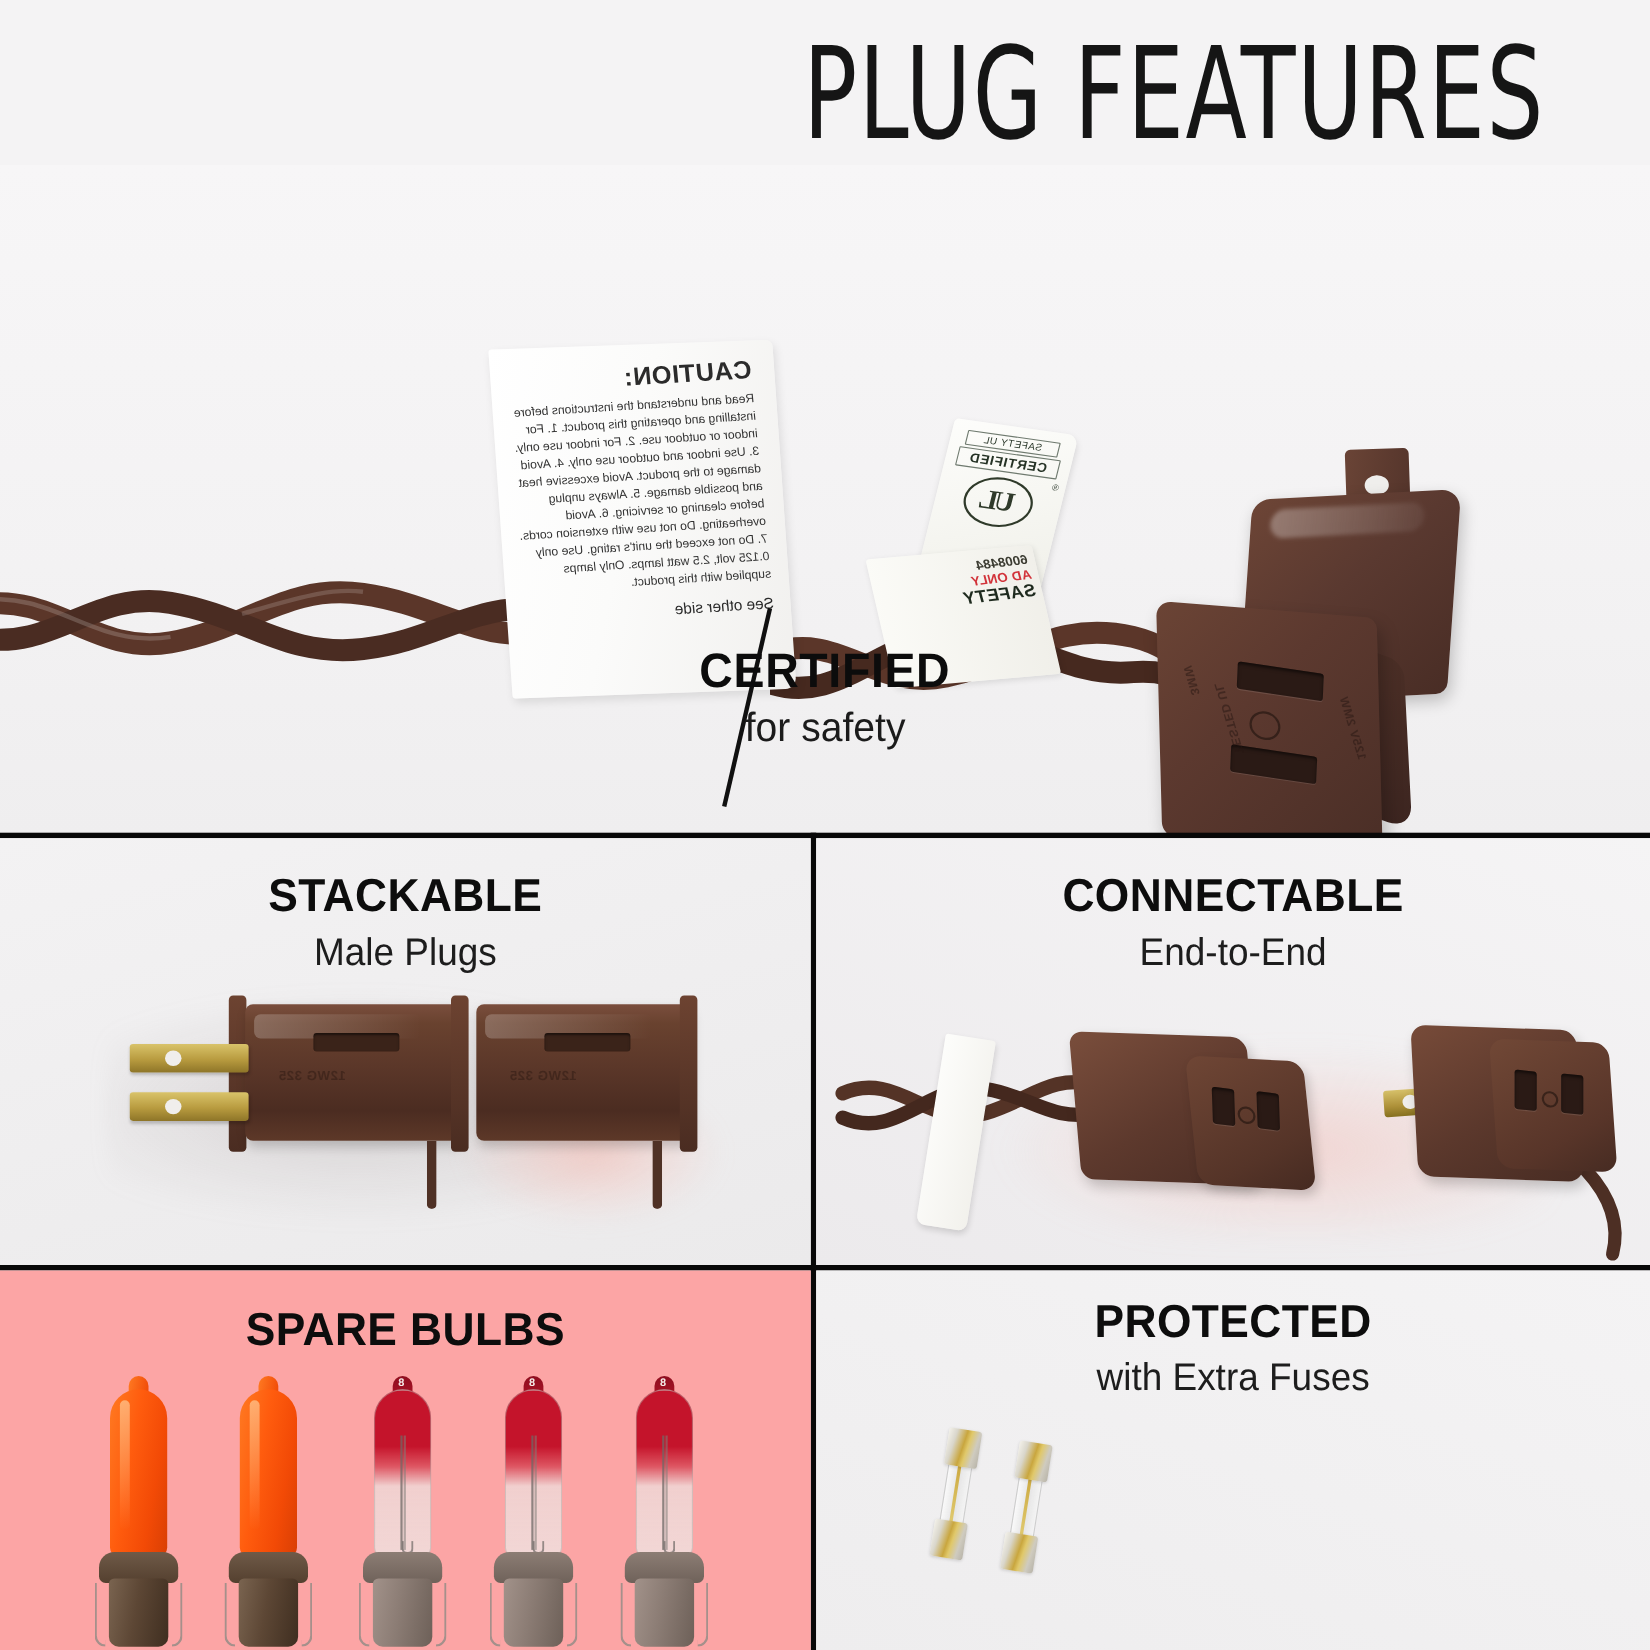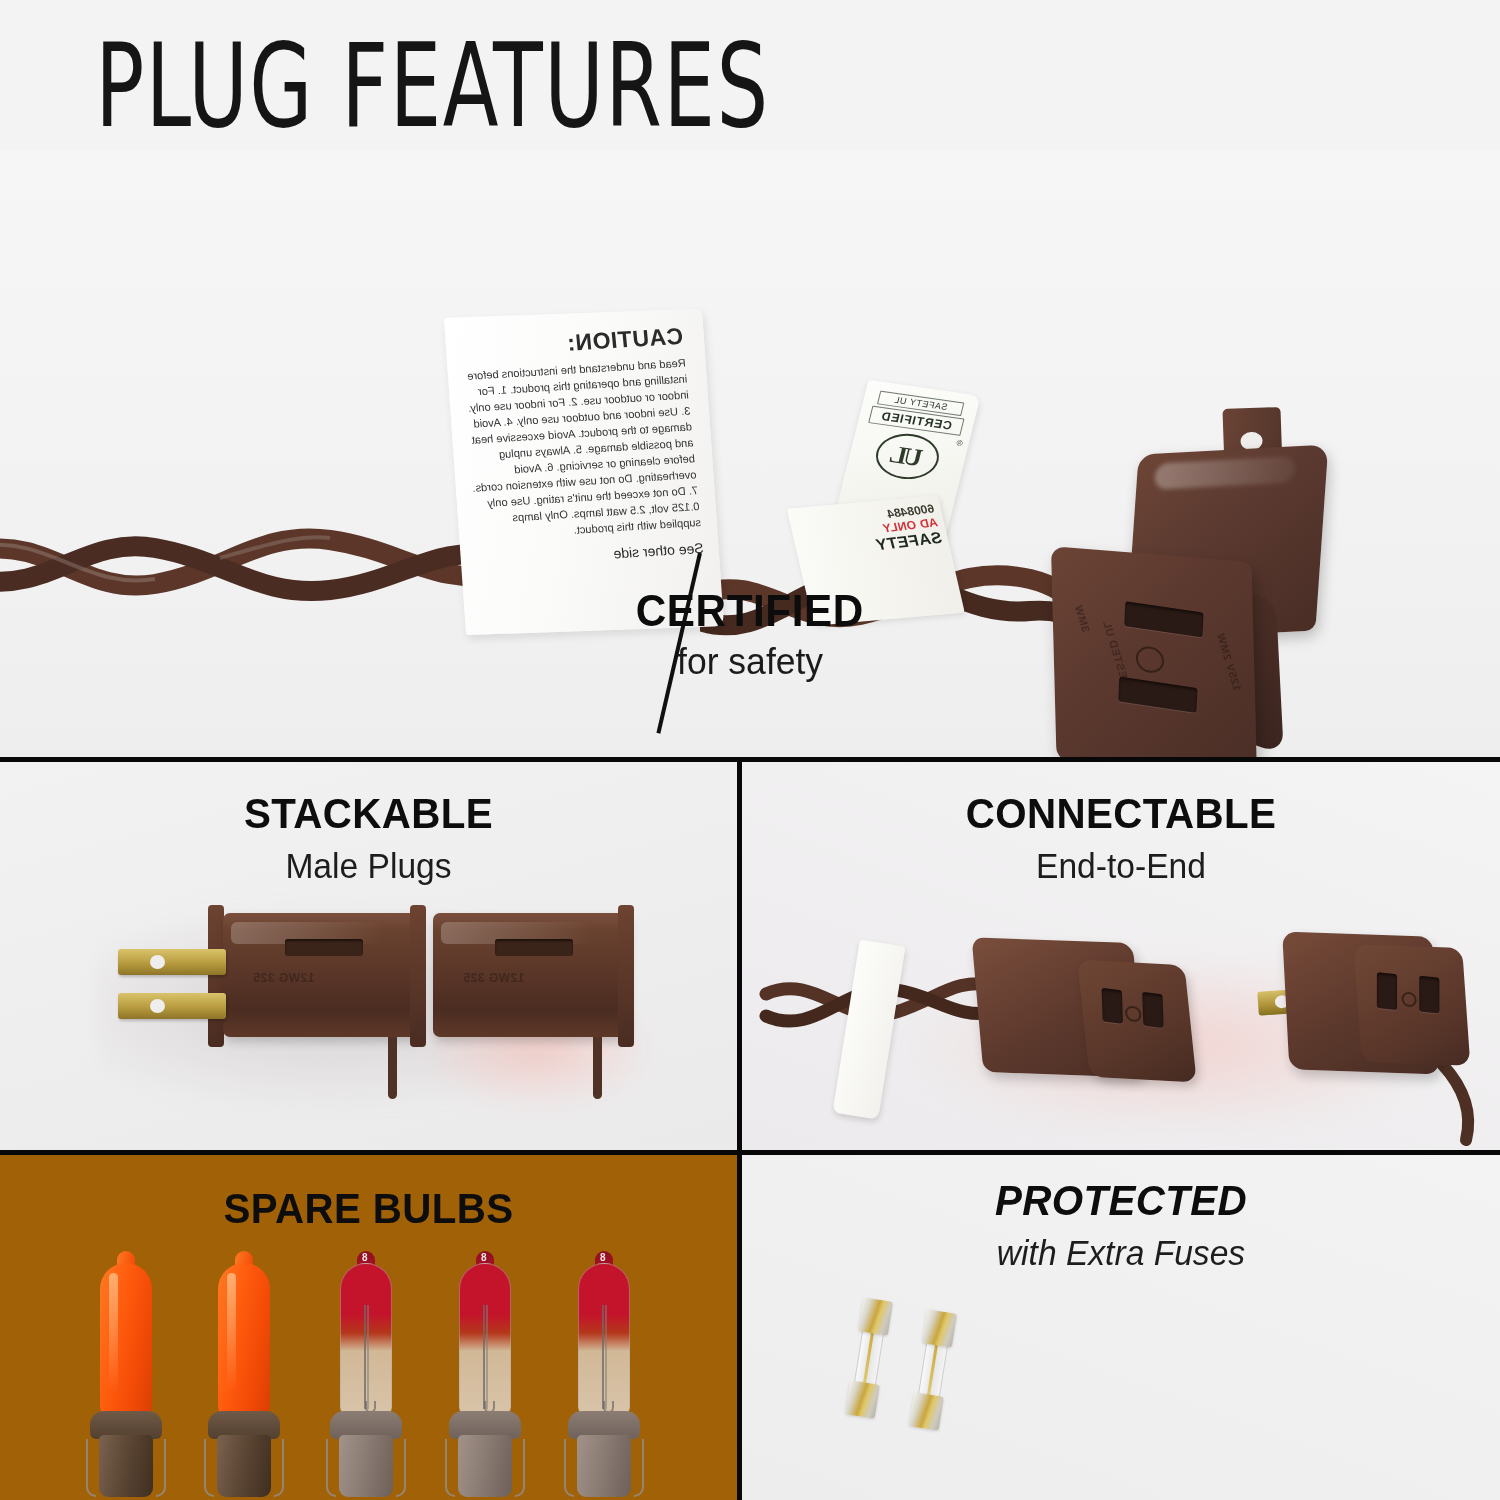--- a/index.html
+++ b/index.html
@@ -11,21 +11,21 @@
   }
   #page {
     position: relative;
     width: 1500px; height: 1500px;
     background: #f4f3f4;
   }
 
   
   .title-wrap {
     position: absolute; left: 0; top: 28px; width: 1500px;
-    text-align: left;
+    text-align: right;
   }
   .title {
     display: inline-block;
     font-family: "DejaVu Sans Condensed", "Liberation Sans Narrow", "Liberation Sans", sans-serif;
     font-size: 116px;
     font-weight: 300;
     letter-spacing: 2px;
     color: #151515;
     line-height: 1.0;
     transform: scaleX(0.78);
@@ -203,22 +203,22 @@
 
   
   .divider { position:absolute; background:#080808; }
   .div-h1 { left:0; top:757px;  width:1500px; height:5px; }
   .div-h2 { left:0; top:1150px; width:1500px; height:5px; }
   .div-v1 { left:737px; top:757px; width:5px; height:743px; }
 
   .quad { position:absolute; overflow:hidden; }
   .q-tl { left:0;    top:762px;  width:737px; height:388px; background: linear-gradient(165deg,#f3f2f3,#ebeaeb); }
   .q-tr { left:742px; top:762px;  width:758px; height:388px; background: linear-gradient(200deg,#f5f4f5,#eceaec); }
-  .q-bl { left:0;    top:1155px; width:737px; height:345px; background:#a16207; }
-  .q-br { left:742px; top:1155px; width:758px; height:345px; background: linear-gradient(200deg,#f4f3f4,#eeedee); font-style: italic; }
+  .q-bl { left:0;    top:1155px; width:737px; height:345px; background:#fca5a5; }
+  .q-br { left:742px; top:1155px; width:758px; height:345px; background: linear-gradient(200deg,#f4f3f4,#eeedee); }
 
   .q-title {
     position:absolute; left:0; width:100%; text-align:center;
     font-size: 42px; font-weight:700; letter-spacing:.4px; color:#0d0d0d;
     transform: scaleX(0.96);
   }
   .q-sub {
     position:absolute; left:0; width:100%; text-align:center;
     font-size: 35px; font-weight:400; color:#1d1d1d;
     transform: scaleX(0.96);

